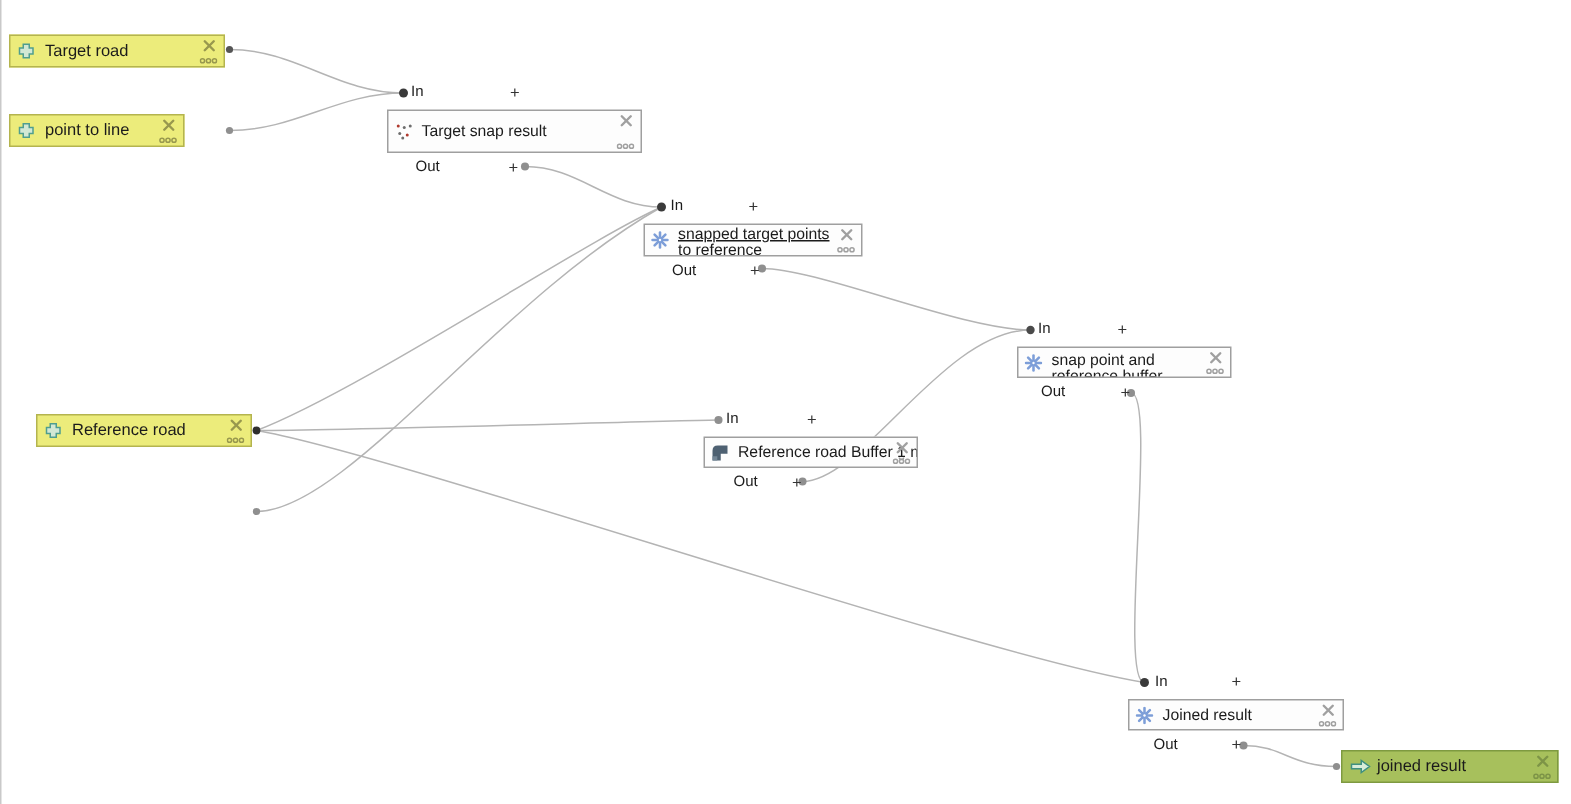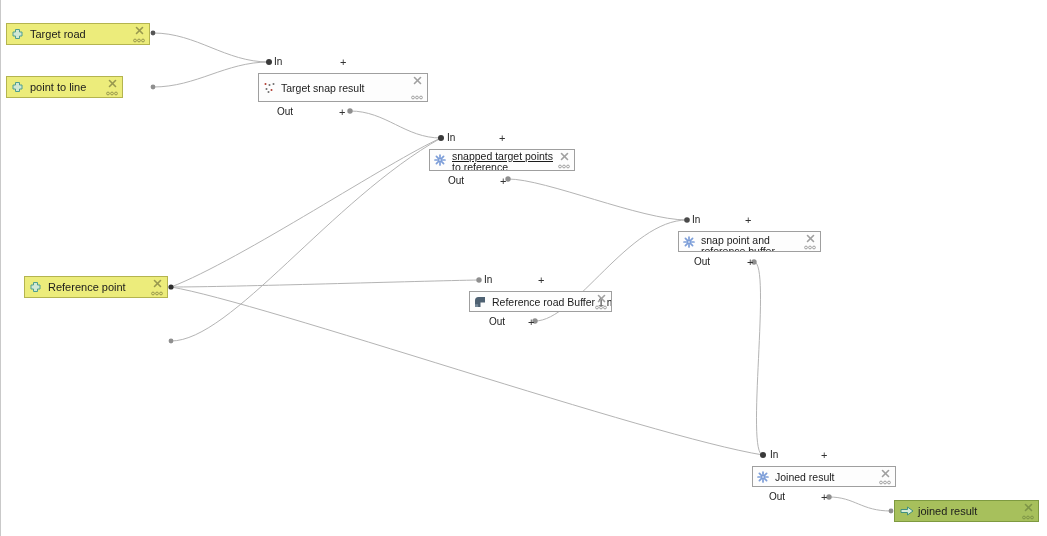--- a/index.html
+++ b/index.html
@@ -146,21 +146,21 @@
         </svg>
     </span>
   </div>
 
   <div class="node flat-node input-node" style="left:23px;top:276px;width:144px;height:22px">
     <span class="type-icon">
       <svg width="11" height="11" viewBox="0 0 11 11">
           <path d="M3.5,1 h4 v2.5 H10 v4 H7.5 V10 h-4 V7.5 H1 v-4 h2.5 Z" fill="#d2e8d4" stroke="#4f9e8f" stroke-width="1"></path>
         </svg>
     </span>
-    <span class="label">Reference point</span>
+    <span class="label">Reference road</span>
     <span class="x-btn">
       <svg width="9" height="9" viewBox="0 0 9 9">
           <g stroke="currentColor" stroke-width="1.6" stroke-linecap="round">
             <line x1="1.5" y1="1.5" x2="7.5" y2="7.5"></line>
             <line x1="7.5" y1="1.5" x2="1.5" y2="7.5"></line>
           </g>
         </svg>
     </span>
     <span class="link-btn">
       <svg width="12" height="5" viewBox="0 0 12 5">

